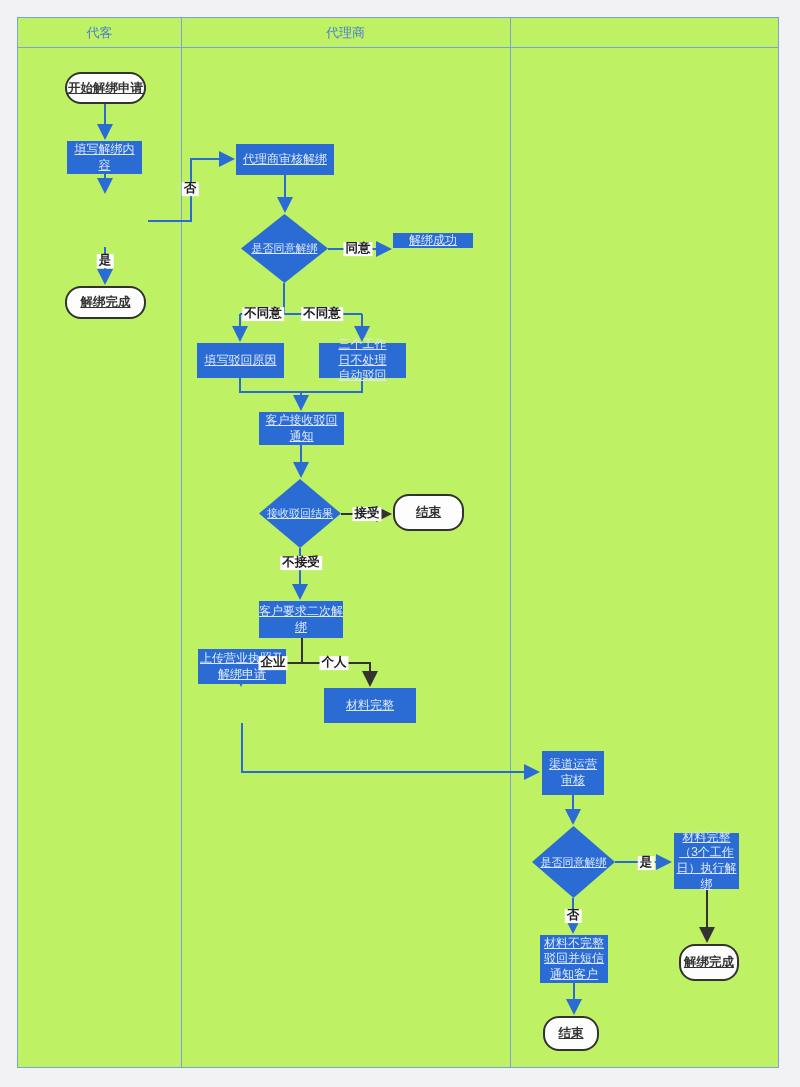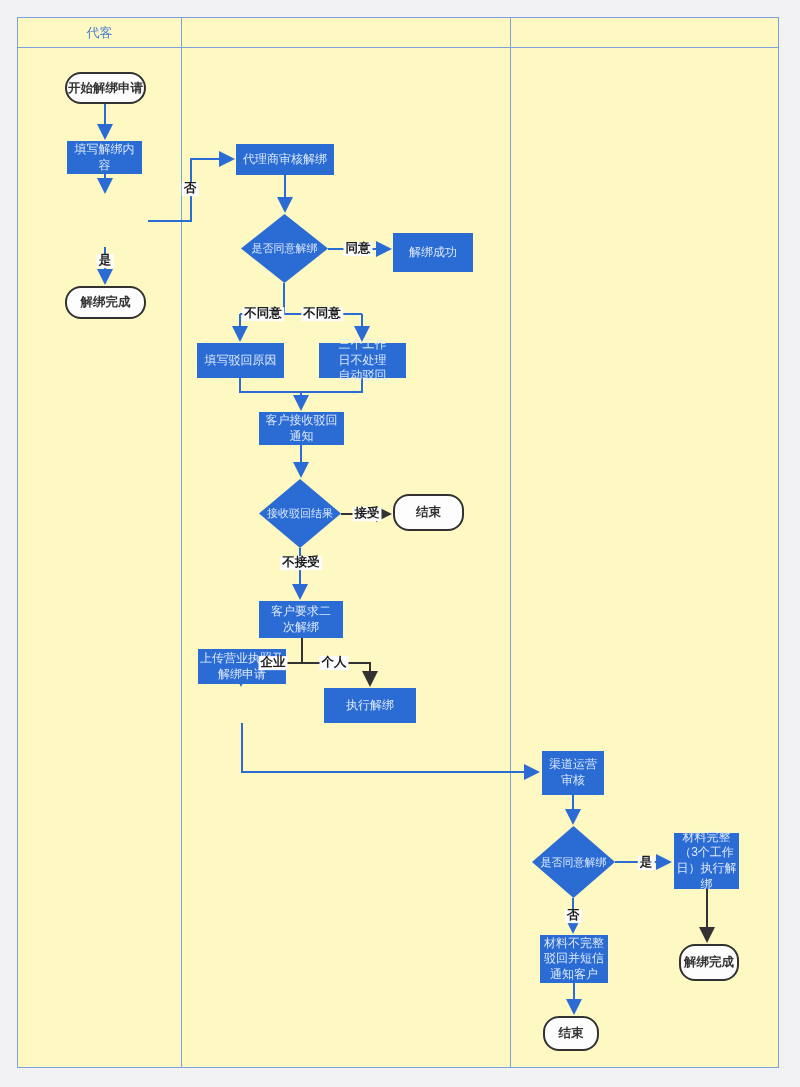--- a/index.html
+++ b/index.html
@@ -5,37 +5,37 @@
   html,body{margin:0;padding:0;}
   body{
     font-family:"Liberation Sans","DejaVu Sans",sans-serif;
     background:#e9e9ec;
   }
   .canvas{
     position:relative;width:800px;height:1087px;background:#f2f2f4;overflow:hidden;
   }
   .chart{
     position:absolute;left:17px;top:17px;width:762px;height:1051px;
-    background:#fef9c3;border:1px solid #7ea0dc;box-sizing:border-box;
+    background:#bef264;border:1px solid #7ea0dc;box-sizing:border-box;
   }
   .lane-header{
     position:absolute;left:0;top:0;width:100%;height:30px;
     border-bottom:1px solid #7ea0dc;box-sizing:border-box;
   }
   .lane-title{
     position:absolute;top:0;height:30px;line-height:30px;text-align:center;
     color:#4a7ed2;font-size:13px;
   }
   .lane-divider{
     position:absolute;top:0;bottom:0;width:1px;background:#7ea0dc;
   }
   .edges{position:absolute;left:0;top:0;z-index:1;}
   .node{
     position:absolute;z-index:2;display:flex;align-items:center;justify-content:center;
-    text-align:center;box-sizing:border-box;
+    text-align:center;box-sizing:border-box;text-decoration:underline;
   }
   .process{
     background:#2b6cd4;color:#dce8fa;font-size:12px;line-height:1.3;padding:2px;
   }
   .diamond{
     background:#2b6cd4;color:#dce8fa;font-size:11px;white-space:nowrap;
     clip-path:polygon(50% 0,100% 50%,50% 100%,0 50%);
   }
   .terminal{
     background:#fdfdfd;border:2px solid #323232;border-radius:16px;
@@ -48,20 +48,21 @@
   }
 </style>
 </head>
 <body>
 
 <div class="canvas">
   <div class="chart">
 
     <div class="lane-header"></div>
     <div class="lane-title" style="left:0;width:163px">代客</div>
+    <div class="lane-title" style="left:163px;width:329px">代理商</div>
     <div class="lane-divider" style="left:163px"></div>
     <div class="lane-divider" style="left:492px"></div>
 
     <svg class="edges" width="762" height="1051" viewBox="0 0 762 1051">
       <defs>
         <marker id="aB" markerWidth="8" markerHeight="8" refX="7" refY="4" orient="auto">
           <path d="M0,0 L8,4 L0,8 Z" fill="#2b6cd4"></path>
         </marker>
         <marker id="aK" markerWidth="8" markerHeight="8" refX="7" refY="4" orient="auto">
           <path d="M0,0 L8,4 L0,8 Z" fill="#333333"></path>
@@ -106,46 +107,46 @@
     <div class="node terminal" style="left:47px;top:268px;width:81px;height:33px">
       <span>解绑完成</span>
     </div>
 
     <div class="node process" style="left:218px;top:126px;width:98px;height:31px">
       <span>代理商审核解绑</span>
     </div>
     <div class="node diamond" style="left:223px;top:196px;width:87px;height:69px">
       <span>是否同意解绑</span>
     </div>
-    <div class="node process" style="left:375px;top:215px;width:80px;height:39px">
+    <div class="node process" style="left:375px;top:215px;width:80px;height:15px">
       <span>解绑成功</span>
     </div>
     <div class="node process" style="left:179px;top:325px;width:87px;height:35px">
       <span>填写驳回原因</span>
     </div>
     <div class="node process" style="left:301px;top:325px;width:87px;height:35px;padding:17px">
       <span>三个工作日不处理自动驳回</span>
     </div>
     <div class="node process" style="left:241px;top:394px;width:85px;height:33px">
       <span>客户接收驳回通知</span>
     </div>
     <div class="node diamond" style="left:241px;top:461px;width:82px;height:69px">
       <span>接收驳回结果</span>
     </div>
     <div class="node terminal" style="left:375px;top:476px;width:71px;height:37px">
       <span>结束</span>
     </div>
-    <div class="node process" style="left:241px;top:583px;width:84px;height:37px;padding:2px 12px">
+    <div class="node process" style="left:241px;top:583px;width:84px;height:37px;padding:2px 0">
       <span>客户要求二次解绑</span>
     </div>
     <div class="node process" style="left:180px;top:631px;width:88px;height:35px">
       <span>上传营业执照及解绑申请</span>
     </div>
     <div class="node process" style="left:306px;top:670px;width:92px;height:35px">
-      <span>执行解绑</span>
+      <span>材料完整</span>
     </div>
 
     <div class="node process" style="left:524px;top:733px;width:62px;height:44px">
       <span>渠道运营审核</span>
     </div>
     <div class="node diamond" style="left:514px;top:808px;width:83px;height:72px">
       <span>是否同意解绑</span>
     </div>
     <div class="node process" style="left:656px;top:815px;width:65px;height:56px;padding:10px 1px">
       <span>材料完整（3个工作日）执行解绑</span>

